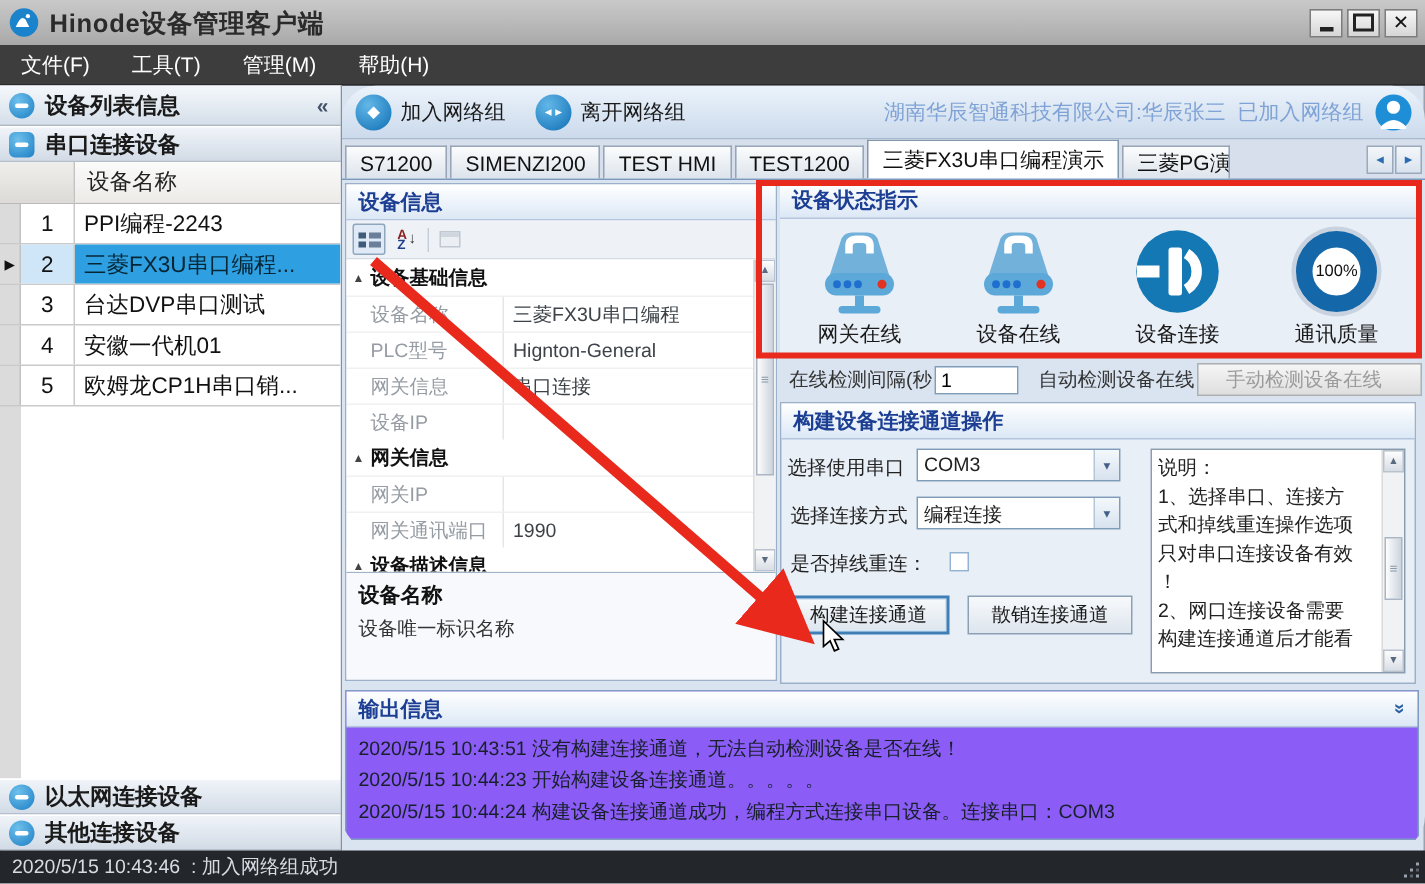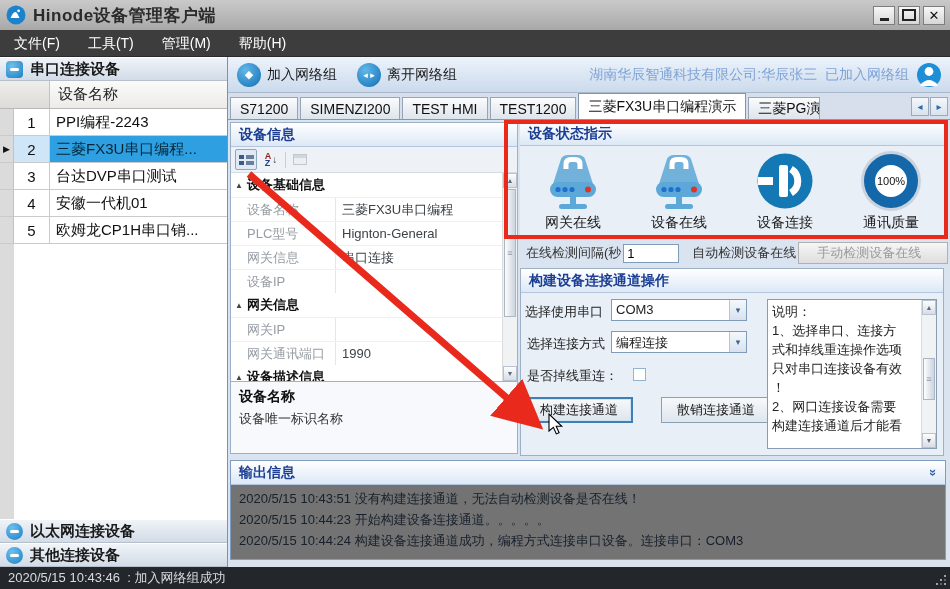--- a/index.html
+++ b/index.html
@@ -47,21 +47,21 @@
   .tb-marker{width:14px;background:#dbdbdb;border-right:1px solid #c2c2c2;display:flex;align-items:center;
     justify-content:center;font-size:9px;color:#111;flex:none;}
   .tb-num{width:36px;display:flex;align-items:center;justify-content:center;font-size:15px;color:#111;
     border-right:1px solid #cacaca;flex:none;}
   .tb-name{flex:1;display:flex;align-items:center;padding-left:6px;font-size:15px;color:#111;
     white-space:nowrap;overflow:hidden;}
   .tb-row.selected .tb-num{background:#cfe6f8;}
   .tb-row.selected .tb-name{background:#2e9fe0;color:#052635;}
 
   
-  .main{position:absolute;left:228px;top:57px;width:722px;height:510px;overflow:hidden;}
+  .main{position:absolute;left:228px;top:57px;width:722px;height:510px;overflow:hidden;border-radius:23px;}
   .toolbar{position:absolute;left:0;top:0;width:722px;height:36px;
     background:linear-gradient(#ecf3fb,#cbdaec);border-bottom:1px solid #a9b9cd;display:flex;align-items:center;}
   .tbtn{display:flex;align-items:center;gap:6px;height:30px;padding:0 10px 0 4px;margin-left:4px;
     border:1px solid transparent;border-radius:3px;font-size:14px;color:#1a1a1a;cursor:default;}
   .circ-ico{width:24px;height:24px;border-radius:50%;flex:none;
     background:radial-gradient(circle at 35% 30%,#63b7e8,#0f6fb4);color:#fff;display:flex;
     align-items:center;justify-content:center;font-size:9px;}
   .circ-ico.join::after{content:"◆";font-size:11px;}
   .circ-ico.leave::after{content:"◂ ▸";letter-spacing:0;}
   .company{margin-left:auto;font-size:14px;color:#7fa3d6;white-space:pre;}
@@ -163,21 +163,21 @@
   .btn{position:absolute;height:26px;background:linear-gradient(#f7f9fb,#dde5ee);border:1px solid #8ca0b5;
     font-size:13px;color:#1a1a1a;display:flex;align-items:center;justify-content:center;white-space:nowrap;}
   .btn.focus{border:2px solid #3f7fb6;box-shadow:0 0 0 1px #cfe3f3 inset;}
   .note-box{position:absolute;left:246px;top:6px;width:170px;height:150px;border:1px solid #8a9cb0;
     background:#fff;overflow:hidden;}
   .note-lines{position:absolute;left:4px;top:2px;right:18px;}
   .note-line{font-size:13px;line-height:19px;color:#222;white-space:nowrap;overflow:hidden;}
 
   
   .output-panel{position:absolute;left:2px;top:340px;width:716px;height:100px;border:1px solid #7f9cc2;
-    background:#737373;display:flex;flex-direction:column;}
+    background:#8b5cf6;display:flex;flex-direction:column;}
   .out-hd{height:24px;background:linear-gradient(#ffffff,#dce8f6);border-bottom:1px solid #b3c6dd;
     display:flex;align-items:center;padding:0 8px;font-size:14px;font-weight:bold;color:#1c3f94;}
   .out-collapse{margin-left:auto;transform:rotate(90deg);font-size:13px;color:#2a5fa8;font-weight:bold;}
   .out-logs{flex:1;padding:3px 8px;overflow:hidden;}
   .log-line{font-size:13px;line-height:21px;color:#17202b;white-space:nowrap;overflow:hidden;}
 
   
   .statusbar{position:absolute;left:0;top:567px;width:950px;height:22px;background:#23272c;
     display:flex;align-items:center;color:#d8dce2;font-size:13px;white-space:pre;padding-left:8px;}
   .grip{position:absolute;right:4px;bottom:4px;width:10px;height:10px;}
@@ -211,20 +211,25 @@
       <span class="menu-item">文件(F)</span>
 
       <span class="menu-item">工具(T)</span>
 
       <span class="menu-item">管理(M)</span>
 
       <span class="menu-item">帮助(H)</span>
     </div>
 
   <div class="sidebar">
+    <div class="sb-header">
+      <span class="sb-ico"></span>
+      <span>设备列表信息</span>
+      <span class="sb-collapse">«</span>
+    </div>
     <div class="sb-section">
       <span class="sb-ico sq"></span>
       <span>串口连接设备</span>
     </div>
     <div class="sb-table">
       <div class="tb-head">
         <div class="tb-gutter-head"></div>
         <div class="tb-name-head">设备名称</div>
       </div>
       <div class="tb-rows">
@@ -497,21 +502,21 @@
             <span class="ca"></span>
           </div>
           <span class="ch-label" style="left:6px;top:42px;">选择连接方式</span>
           <div class="combo" style="left:90px;top:38px;width:136px;">
             <span class="cv">编程连接</span>
             <span class="ca"></span>
           </div>
           <span class="ch-label" style="left:6px;top:74px;">是否掉线重连：</span>
           <span class="cb" style="left:112px;top:75px;"></span>
           <div class="btn focus" style="left:4px;top:104px;width:108px;">构建连接通道</div>
-          <div class="btn" style="left:140px;top:104px;width:110px;">散销连接通道</div>
+          <div class="btn" style="left:124px;top:104px;width:110px;">散销连接通道</div>
           <div class="note-box">
             <div class="note-lines">
 
                 <div class="note-line">说明：</div>
 
                 <div class="note-line">1、选择串口、连接方</div>
 
                 <div class="note-line">式和掉线重连操作选项</div>
 
                 <div class="note-line">只对串口连接设备有效</div>

